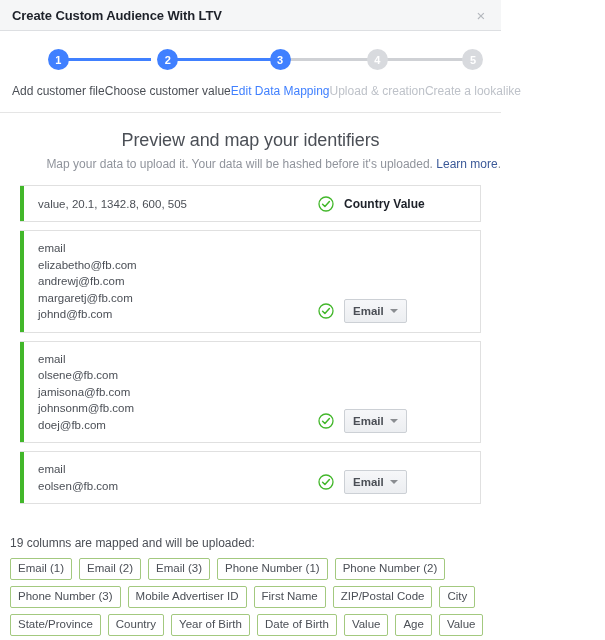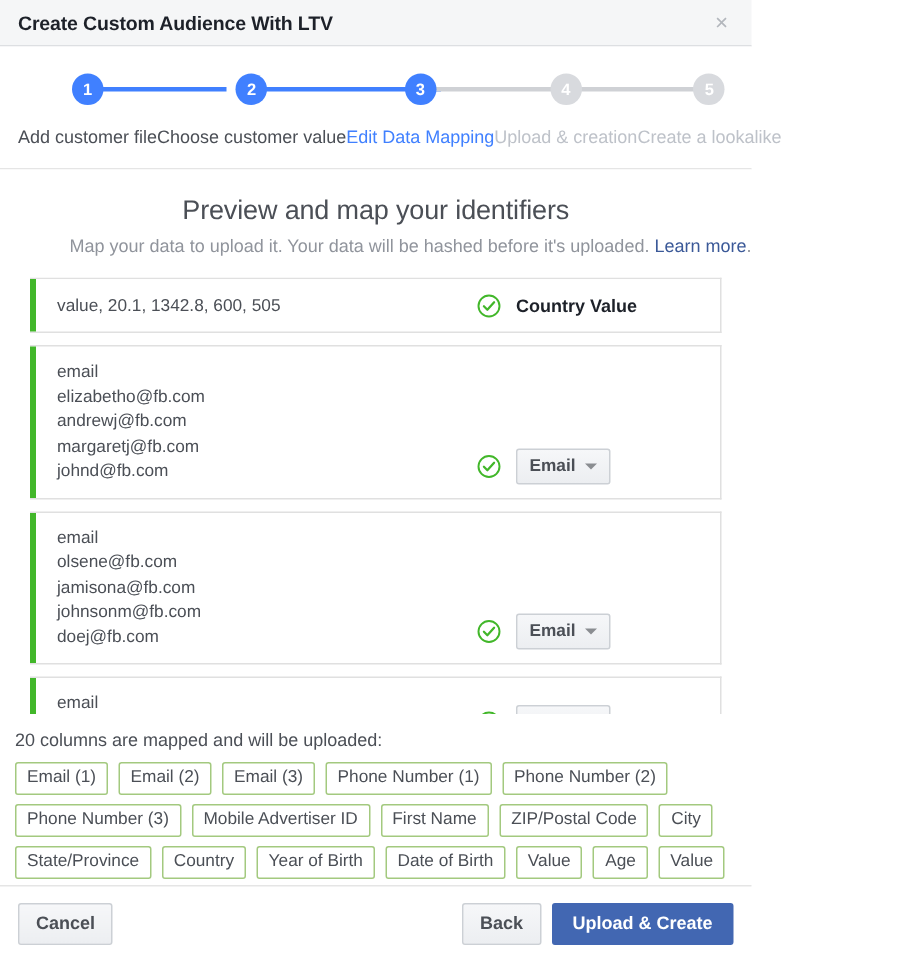--- a/index.html
+++ b/index.html
@@ -423,21 +423,21 @@
                 <span>Email</span>
                 <span class="caret"></span>
               </div>
             </div>
           </div>
         </div>
       </div>
   </div>
 
   <div class="mapped">
-    <div class="mapped-title">20 columns are mapped and will be uploaded:</div>
+    <div class="mapped-title">19 columns are mapped and will be uploaded:</div>
     <div class="chips" id="chips">
         <span class="chip">Email (1)</span>
         <span class="chip">Email (2)</span>
         <span class="chip">Email (3)</span>
         <span class="chip">Phone Number (1)</span>
         <span class="chip">Phone Number (2)</span>
         <span class="chip">Phone Number (3)</span>
         <span class="chip">Mobile Advertiser ID</span>
         <span class="chip">First Name</span>
         <span class="chip">ZIP/Postal Code</span>
@@ -445,20 +445,14 @@
         <span class="chip">State/Province</span>
         <span class="chip">Country</span>
         <span class="chip">Year of Birth</span>
         <span class="chip">Date of Birth</span>
         <span class="chip">Value</span>
         <span class="chip">Age</span>
         <span class="chip">Value</span>
       </div>
   </div>
 
-  <div class="footer">
-    <button class="btn btn-secondary">Cancel</button>
-    <div class="footer-spacer"></div>
-    <button class="btn btn-secondary">Back</button>
-    <button class="btn btn-primary">Upload &amp; Create</button>
-  </div>
 
 </div>
 
 </body></html>

